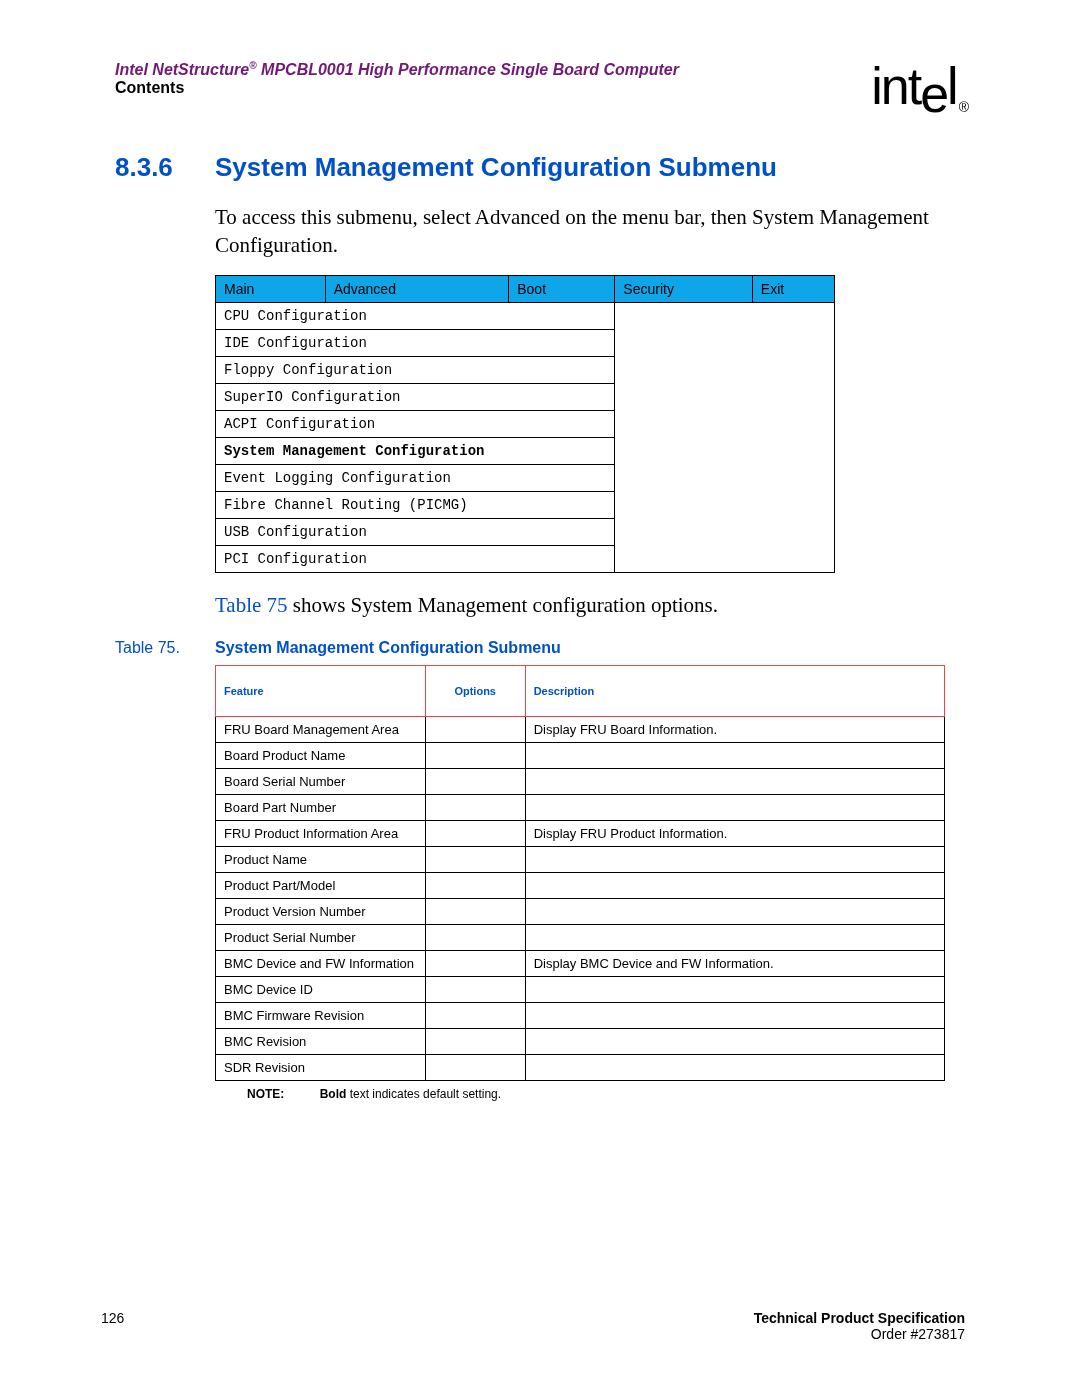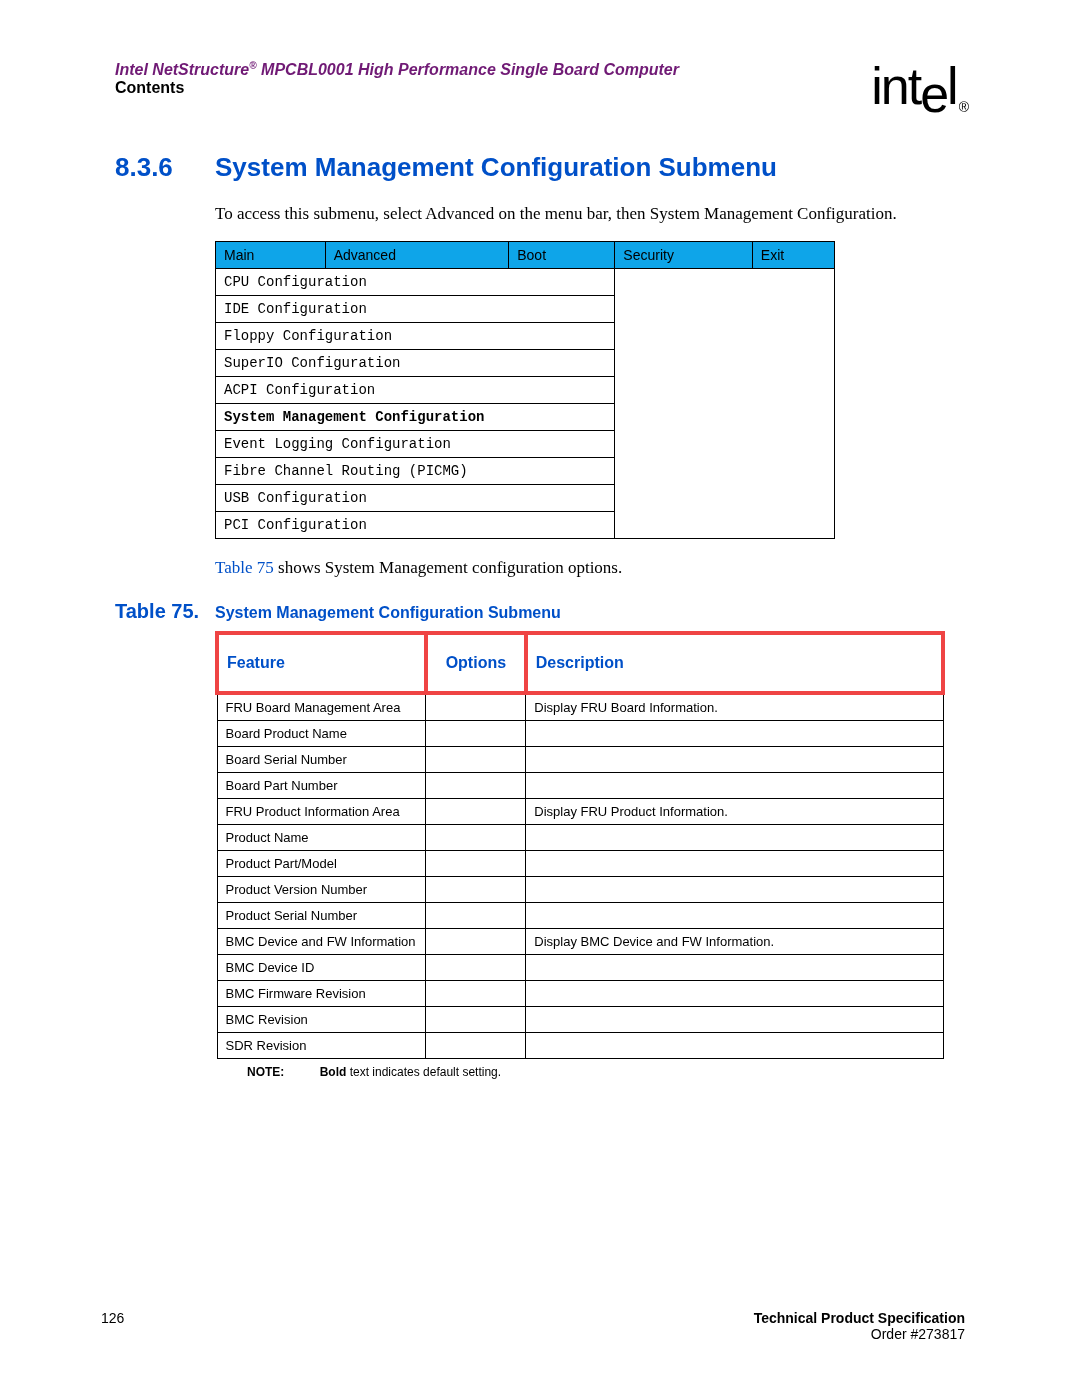--- a/index.html
+++ b/index.html
@@ -59,21 +59,21 @@
       width: 100px;
       flex-shrink: 0;
     }
     .section-title {
       color: #0050c8;
       font-weight: bold;
       font-size: 26px;
     }
     .body-text {
       font-family: "Times New Roman", Times, serif;
-      font-size: 17px;
+      font-size: 21px;
       line-height: 1.35;
       margin-left: 100px;
       margin-bottom: 15px;
     }
     .body-text .link { color: #0050c8; }
     
     .menu-grid {
       margin-left: 100px;
       width: 620px;
       border-collapse: collapse;
@@ -108,44 +108,44 @@
     .menu-spacer.last { border-bottom: 1px solid #000 !important; }
 
     .table-caption-row {
       display: flex;
       align-items: baseline;
       margin-top: 20px;
       margin-bottom: 8px;
     }
     .table-num {
       color: #0050c8;
-      font-weight: bold;
-      font-size: 20px;
+      font-weight: normal;
+      font-size: 16px;
       width: 100px;
       flex-shrink: 0;
     }
     .table-title {
       color: #0050c8;
       font-weight: bold;
       font-size: 16px;
     }
     
     .data-table {
       margin-left: 100px;
       width: 730px;
       border-collapse: collapse;
       font-size: 13px;
     }
     .data-table th {
-      border: 4px solid #ef4444;
+      border: 1px solid #ef4444;
       padding: 19px 8px;
       color: #0050c8;
       font-weight: bold;
       text-align: center;
-      font-size: 16px;
+      font-size: 11px;
     }
     .data-table td {
       border: 1px solid #000;
       padding: 5px 8px;
       height: 22px;
       vertical-align: middle;
     }
     .data-table .col-feature { width: 210px; text-align: left; }
     .data-table .col-options { width: 100px; }
     .data-table .col-desc { width: 420px; text-align: left; }

